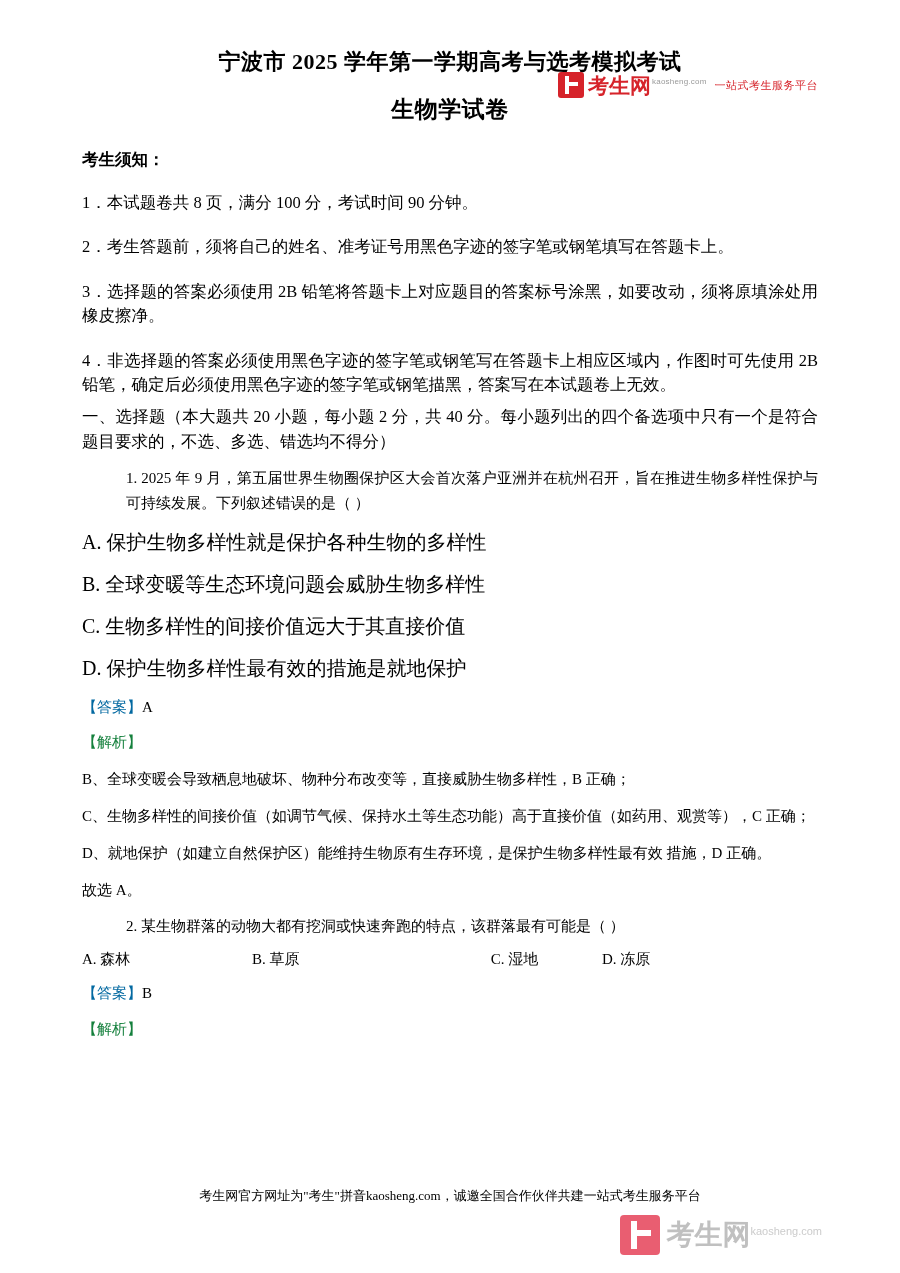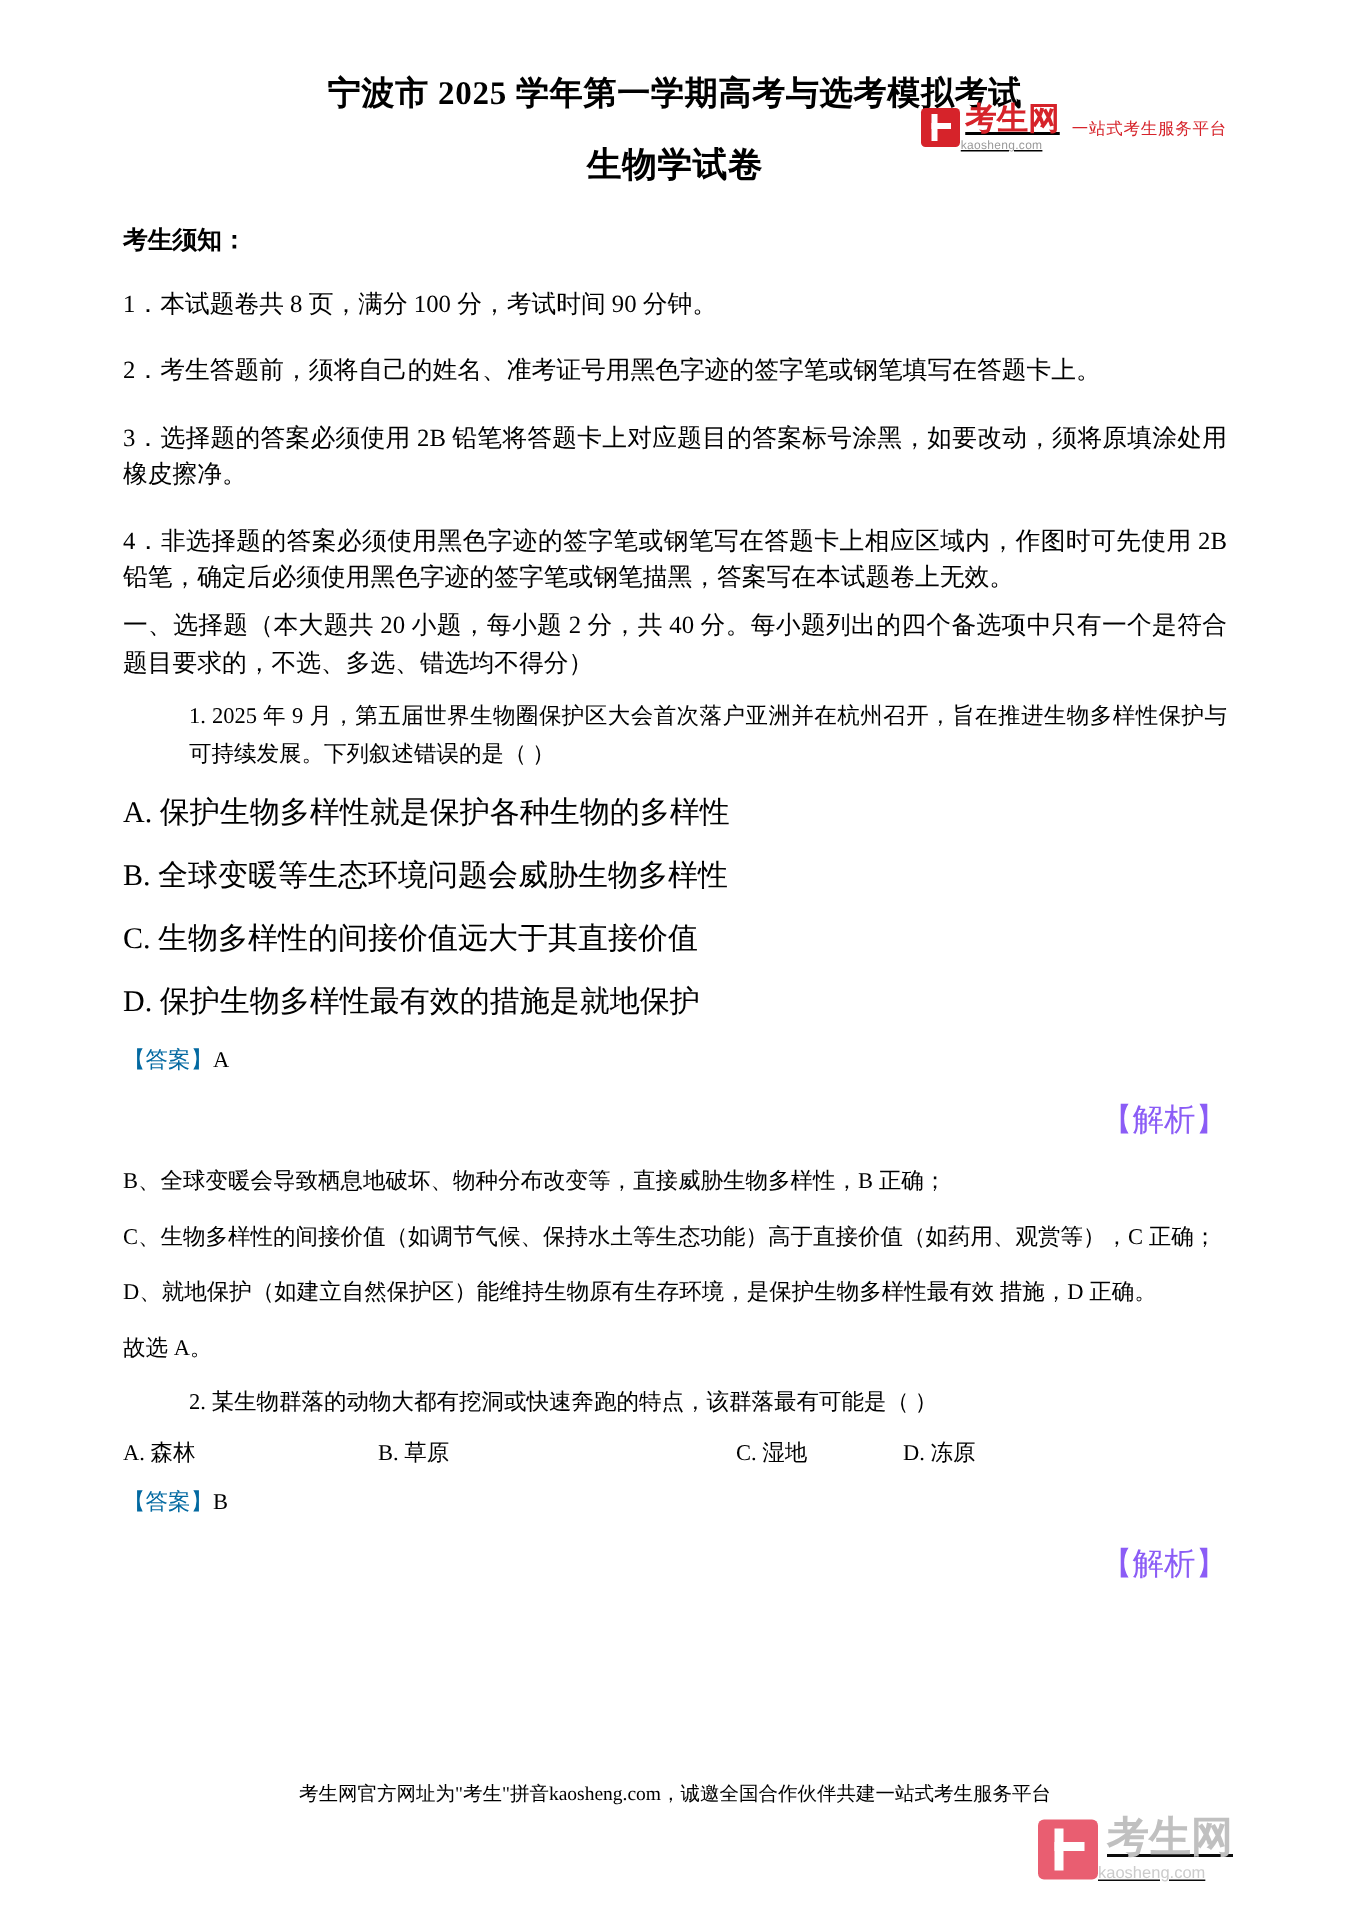--- a/index.html
+++ b/index.html
@@ -155,25 +155,24 @@
     color: #2e5fa3;
     line-height: 1.5;
   }
   .ans-line .mark {
     color: #0369a1;
   }
   .ans-line .val {
     color: #000000;
   }
   .exp-line {
-    font-size: 21px;
+    font-size: 15px;
     margin-top: 13px;
-    color: #8b5cf6;
+    color: #15803d;
     line-height: 1.5;
-    text-align: right;
   }
   .detail-p {
     font-size: 15px;
     margin-top: 13px;
     line-height: 1.6;
     text-align: justify;
   }
 
   
   .footer {
@@ -226,21 +225,21 @@
     color: #bdbdbd;
     line-height: 1;
   }
   .wm-sub {
     font-family: "Liberation Sans", sans-serif;
     font-size: 11px;
     color: #c9c9c9;
     line-height: 1;
     margin-top: 5px;
   }
-  .wm-col { display: flex; flex-direction: column; text-decoration: underline; }
+  .wm-col { display: flex; flex-direction: row; }
 </style>
 </head>
 <body>
 
 <div class="page">
 
   <div class="logo-wrap">
     <div class="logo-mark">
       <div class="logo-sq"></div>
       <div class="wm-col">

